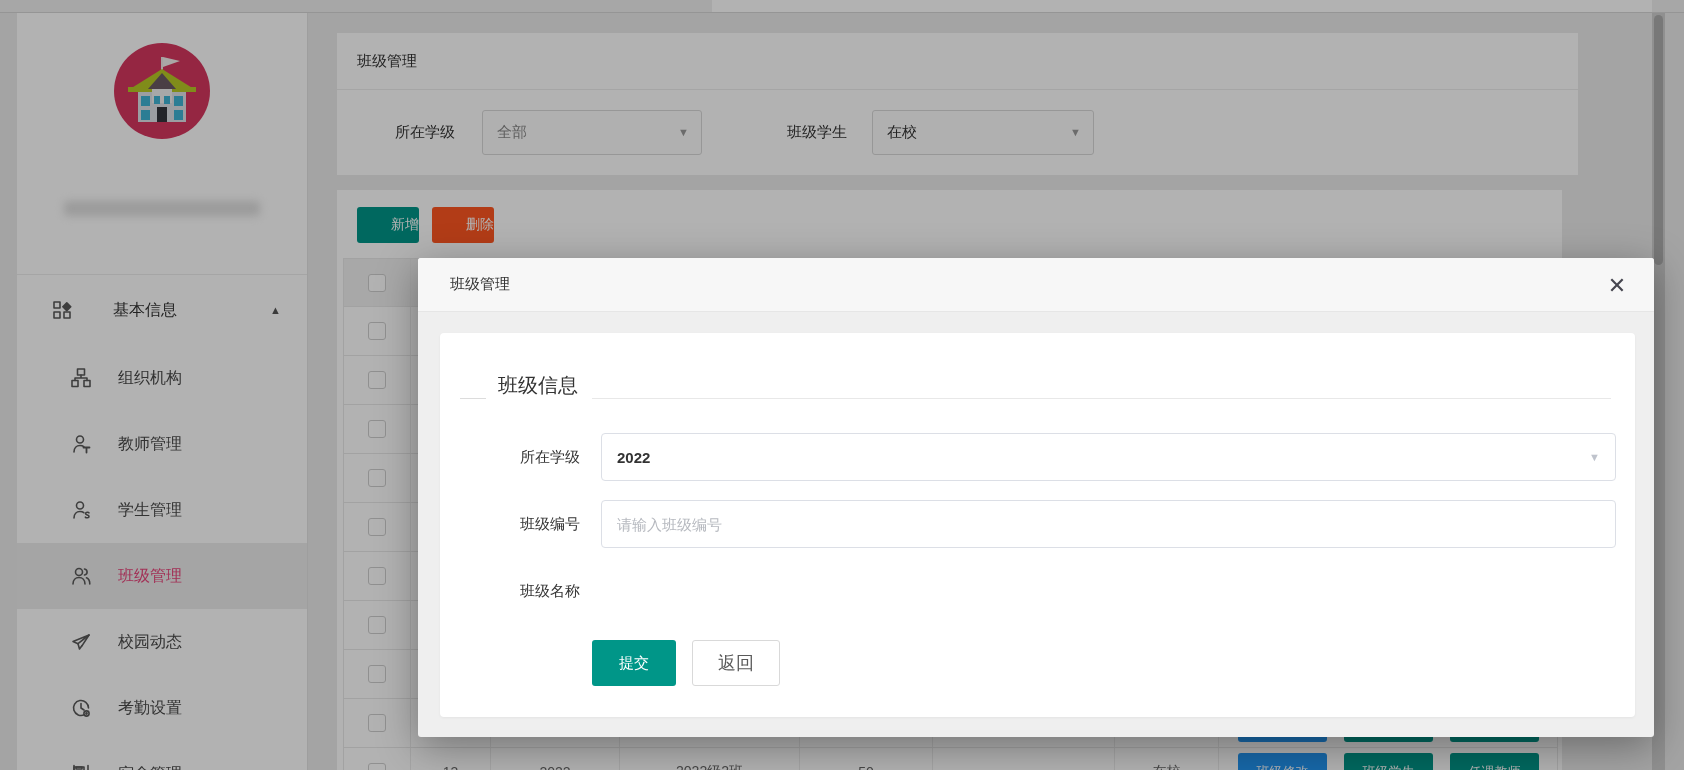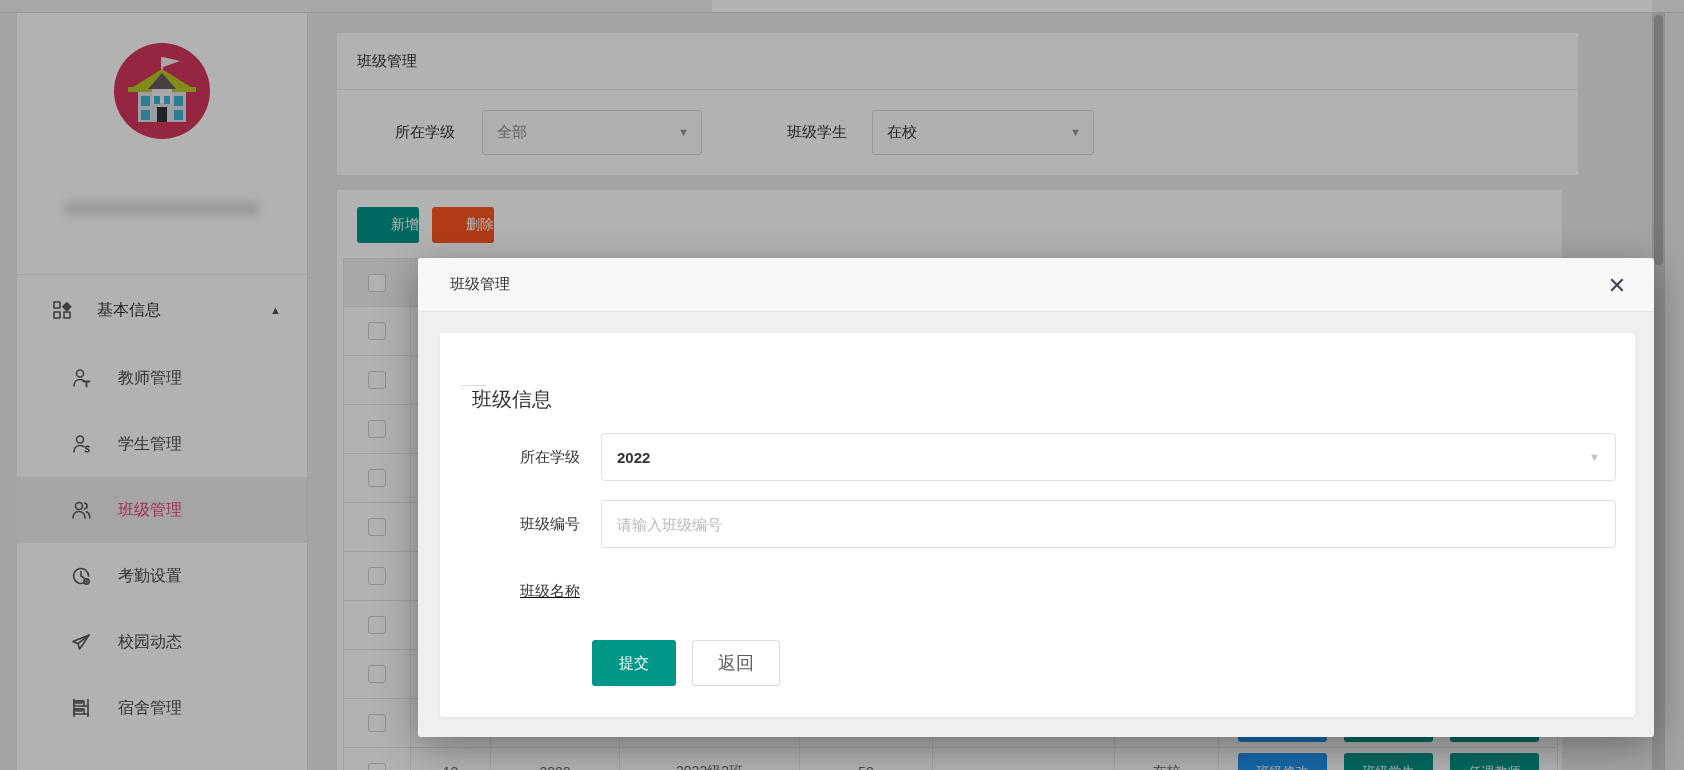--- a/index.html
+++ b/index.html
@@ -9,21 +9,21 @@
   
   .topbar { position:absolute; left:0; top:0; width:1684px; height:13px; background:#efefef; border-bottom:1px solid #d6d6d6; z-index:5; }
   .topbar-seg { position:absolute; left:712px; top:0; width:940px; height:12px; background:#ffffff; }
 
   
   .sidebar { position:absolute; left:17px; top:13px; width:291px; height:757px; background:#ffffff; border-right:1px solid #e2e2e2; z-index:10; }
   .logo-wrap { width:100%; display:flex; justify-content:center; padding-top:30px; }
   .school-name-blur { margin:62px auto 0; width:196px; height:15px; background:#dedede; border-radius:3px; filter:blur(4px); }
   .side-divider { margin-top:58px; border-top:1px solid #ececec; }
   .menu-parent { height:70px; display:flex; align-items:center; padding:0 26px 0 34px; cursor:pointer; }
-  .menu-parent .mp-label { margin-left:24px; font-size:16px; color:#333; flex:1; }
+  .menu-parent .mp-label { margin-left:40px; font-size:16px; color:#333; flex:1; }
   .menu-parent .caret-up { font-size:11px; color:#555; }
   .menu-item { height:66px; display:flex; align-items:center; padding-left:53px; cursor:pointer; }
   .menu-item .mi-label { margin-left:26px; font-size:16px; color:#4a4a4a; }
   .menu-item.active { background:#ededed; }
   .menu-item.active .mi-label { color:#e8467c; }
   .mi-icon { width:22px; height:22px; flex:0 0 22px; display:flex; align-items:center; justify-content:center; }
 
   
   .main-header-card { position:absolute; left:337px; top:33px; width:1241px; height:142px; background:#ffffff; z-index:8; }
   .mh-title-row { height:57px; display:flex; align-items:center; padding-left:20px; border-bottom:1px solid #ececec; font-size:15px; color:#333; }
@@ -57,26 +57,26 @@
   .scroll-thumb { position:absolute; left:2px; top:2px; width:9px; height:250px; background:#adadad; border-radius:5px; }
 
   
   .dim { position:absolute; inset:0; background:rgba(0,0,0,0.30); z-index:40; }
 
   
   .modal { position:absolute; left:418px; top:258px; width:1236px; height:479px; background:#efefef; border-radius:3px; box-shadow:0 10px 40px rgba(0,0,0,0.35); z-index:100; }
   .modal-header { height:54px; background:#f7f7f7; border-bottom:1px solid #e6e6e6; border-radius:3px 3px 0 0; display:flex; align-items:center; padding-left:32px; font-size:15px; color:#333; }
   .modal-close { position:absolute; right:22px; top:13px; width:30px; height:30px; display:flex; align-items:center; justify-content:center; font-size:22px; color:#45454f; cursor:pointer; background:none; border:none; font-family:inherit; }
   .modal-card { position:absolute; left:22px; top:75px; width:1195px; height:384px; background:#ffffff; border-radius:4px; box-shadow:0 1px 3px rgba(0,0,0,0.05); }
-  .legend-row { position:absolute; left:20px; right:24px; top:52px; height:34px; display:flex; align-items:flex-start;flex-direction:column; }
+  .legend-row { position:absolute; left:20px; right:24px; top:32px; height:34px; display:flex; align-items:flex-end; }
   .legend-line-s { width:26px; border-top:1px solid #dcdcdc; }
   .legend-text { margin:0 14px 0 12px; font-size:20px; color:#333; }
   .legend-line-l { flex:1; border-top:1px solid #e8e8e8; }
   .form-row { position:absolute; left:0; width:100%; height:48px; display:flex; align-items:center; }
-  .fr-1 { top:100px; } .fr-2 { top:167px; } .fr-3 { top:234px;text-decoration:underline; }
+  .fr-1 { top:100px; } .fr-2 { top:167px; } .fr-3 { top:234px; }
   .form-label { width:140px; text-align:right; font-size:15px; color:#333; }
   .form-field { margin-left:21px; width:1015px; height:48px; border:1px solid #dcdfe6; border-radius:4px; background:#fff; position:relative; display:flex; align-items:center; padding:0 36px 0 15px; }
   .form-field.select { cursor:pointer; }
   .field-value { font-size:15px; font-weight:700; color:#333; }
   .form-input { width:100%; height:100%; border:none; outline:none; font-size:15px; color:#404040; font-family:inherit; background:transparent; }
   .form-input::placeholder { color:#b6b9bf; }
   .fld-caret { position:absolute; right:15px; top:50%; transform:translateY(-50%); font-size:11px; color:#bfc3cc; }
   .modal-btns { position:absolute; left:152px; top:307px; display:flex;align-items:center; }
   .btn-submit { width:84px; height:46px; border:none; border-radius:3px; color:#fff; font-size:15px; cursor:pointer; font-family:inherit; }
   .btn-back { margin-left:16px; width:88px; height:46px; background:#fff; border:1px solid #d9d9d9; border-radius:3px; color:#5a5a5a; font-size:18px; cursor:pointer; font-family:inherit; }
@@ -120,20 +120,31 @@
         <rect x="2" y="2" width="6" height="6"></rect>
         <rect x="2" y="12" width="6" height="6"></rect>
         <rect x="12" y="12" width="6" height="6"></rect>
         <rect x="12" y="4" width="5.6" height="5.6" transform="rotate(45 14.8 6.8)" fill="#5a5a5a"></rect>
       </svg>
     </span>
     <span class="mp-label">基本信息</span>
     <span class="caret-up">▲</span>
   </div>
 
+  <div class="menu-item">
+    <span class="mi-icon">
+      <svg class="icon" width="22" height="22" viewBox="0 0 22 22">
+        <rect x="7.5" y="2" width="7" height="6"></rect>
+        <rect x="2" y="13.5" width="6" height="6"></rect>
+        <rect x="14" y="13.5" width="6" height="6"></rect>
+        <path d="M11 8 v3 M5 13.5 v-2.5 h12 v2.5"></path>
+      </svg>
+    </span>
+    <span class="mi-label">组织机构</span>
+  </div>
 
   <div class="menu-item">
     <span class="mi-icon">
       <svg class="icon" width="22" height="22" viewBox="0 0 22 22">
         <circle cx="10" cy="6.5" r="3.5"></circle>
         <path d="M4 19 c0-4 2.5-6.5 6-6.5 1.5 0 2.8.4 3.8 1.2"></path>
         <path d="M13.5 14.5 h6 M16.5 14.5 v5" stroke-width="1.8"></path>
       </svg>
     </span>
     <span class="mi-label">教师管理</span>
@@ -158,38 +169,38 @@
         <path d="M14.5 4 c1.8.4 2.6 1.6 2.6 3 0 1.4-.8 2.6-2.6 3"></path>
         <path d="M16.5 12.8 c2.3.9 3.3 3 3.3 6.2"></path>
       </svg>
     </span>
     <span class="mi-label">班级管理</span>
   </div>
 
   <div class="menu-item">
     <span class="mi-icon">
       <svg class="icon" width="22" height="22" viewBox="0 0 22 22">
+        <path d="M19 4 L3 10.5 l5 2.2 L19 4 Z"></path>
+        <path d="M8 12.7 l1.5 5.3 2.6-3.4"></path>
+        <path d="M19 4 l-6.9 10.6"></path>
+      </svg>
+    </span>
+    <span class="mi-label">校园动态</span>
+  </div>
+
+  <div class="menu-item">
+    <span class="mi-icon">
+      <svg class="icon" width="22" height="22" viewBox="0 0 22 22">
         <path d="M18.5 11 a7.5 7.5 0 1 0 -4 6.6"></path>
         <path d="M11 6.5 V11 l3 2"></path>
         <circle cx="16.5" cy="16.5" r="2.6"></circle>
         <circle cx="16.5" cy="16.5" r="0.6" fill="#5a5a5a"></circle>
       </svg>
     </span>
     <span class="mi-label">考勤设置</span>
-  </div>
-
-  <div class="menu-item">
-    <span class="mi-icon">
-      <svg class="icon" width="22" height="22" viewBox="0 0 22 22">
-        <path d="M19 4 L3 10.5 l5 2.2 L19 4 Z"></path>
-        <path d="M8 12.7 l1.5 5.3 2.6-3.4"></path>
-        <path d="M19 4 l-6.9 10.6"></path>
-      </svg>
-    </span>
-    <span class="mi-label">校园动态</span>
   </div>
 
   <div class="menu-item">
     <span class="mi-icon">
       <svg class="icon" width="22" height="22" viewBox="0 0 22 22">
         <path d="M4 2.5 V19.5 M18 2.5 V19.5"></path>
         <rect x="4" y="4" width="10" height="5"></rect>
         <rect x="4" y="12" width="10" height="5"></rect>
         <path d="M14 9 h4 M14 17 h4"></path>
         <path d="M6 4 h6 v2 h-6 z M6 12 h6 v2 h-6 z"></path>

